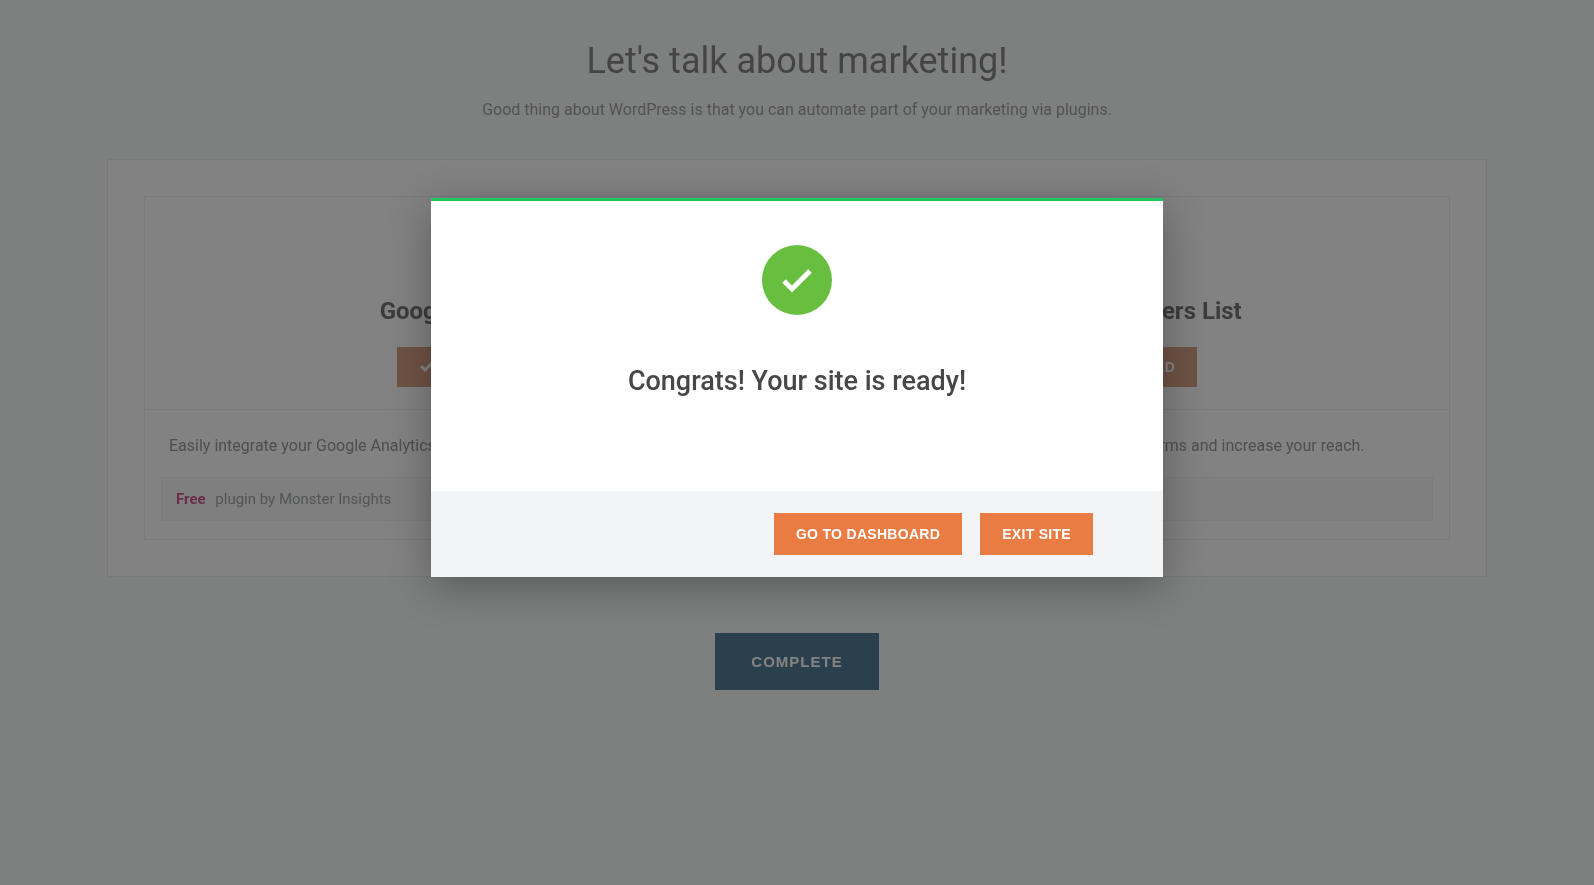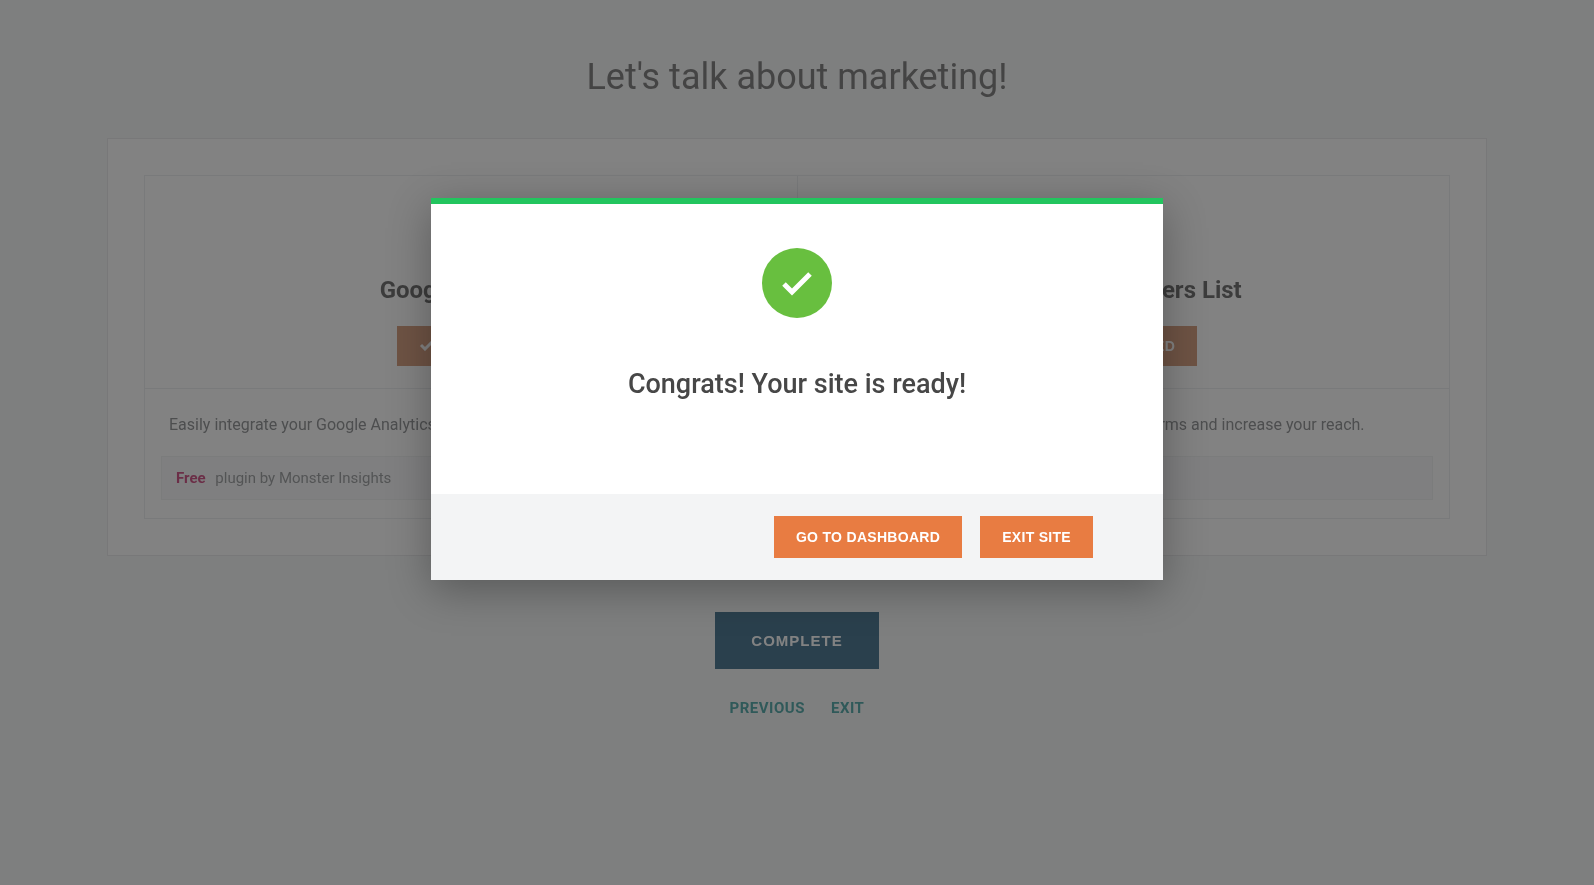--- a/index.html
+++ b/index.html
@@ -9,21 +9,21 @@
     background: #f4f5f6;
     color: #444;
     position: relative;
     overflow: hidden;
     width: 1594px;
     height: 885px;
   }
 
   
   .wizard {
-    padding-top: 56px;
+    padding-top: 40px;
     width: 100%;
   }
   .wizard-header {
     text-align: center;
     margin-bottom: 40px;
   }
   .wizard-header h1 {
     font-size: 36px;
     font-weight: 400;
     color: #555;
@@ -143,21 +143,21 @@
 
   
   .modal {
     position: absolute;
     top: 198px;
     left: 50%;
     transform: translateX(-50%);
     width: 732px;
     background: #fff;
     box-shadow: 0 10px 40px rgba(0,0,0,0.3);
-    border-top: 6px solid #22c55e;
+    border-top: 3px solid #22c55e;
   }
   .modal-body {
     padding: 44px 70px 50px;
     text-align: center;
   }
   .success-badge {
     width: 70px; height: 70px;
     border-radius: 50%;
     background: #68bf3f;
     margin: 0 auto 50px;
@@ -194,20 +194,21 @@
     cursor: pointer;
   }
 </style>
 </head>
 <body>
 
 <div class="wizard">
 
   <div class="wizard-header">
     <h1>Let's talk about marketing!</h1>
+    <p>Good thing about WordPress is that you can automate part of your marketing via plugins.</p>
   </div>
 
   <div class="wizard-panel">
     <div class="plugins-row">
 
       <div class="plugin-card">
         <div class="plugin-top">
           <div class="plugin-icon">
             <svg width="56" height="52" viewBox="0 0 56 52">
               <line x1="4" y1="50" x2="52" y2="50"></line>
@@ -260,24 +261,20 @@
           <span class="free">Free</span>
           <span>plugin by OptinMonster</span>
         </div>
       </div>
 
     </div>
   </div>
 
   <div class="wizard-footer">
     <button class="complete-btn">COMPLETE</button>
-    <div class="wizard-links">
-      <a>PREVIOUS</a>
-      <a>EXIT</a>
-    </div>
   </div>
 
 </div>
 
 <div class="overlay"></div>
 
 <div class="modal">
   <div class="modal-body">
     <div class="success-badge">
       <svg width="34" height="26" viewBox="0 0 34 26">

